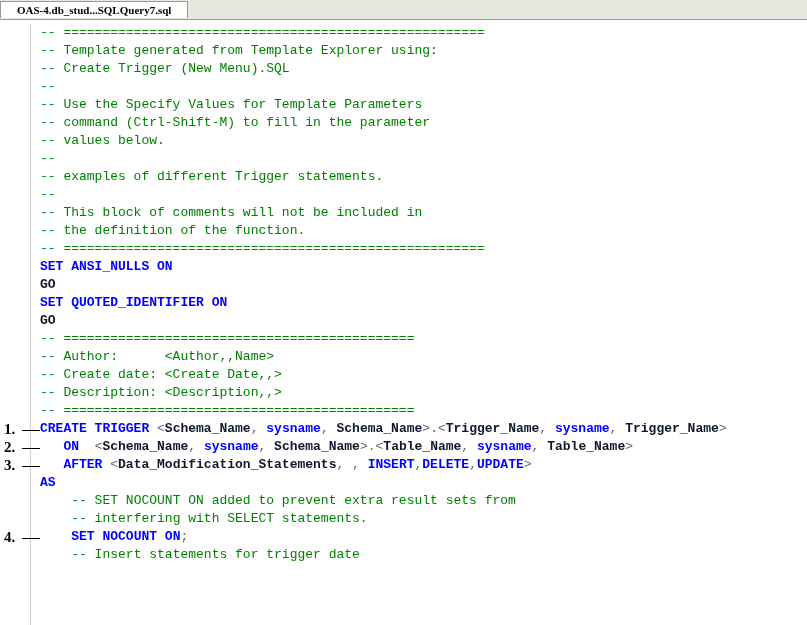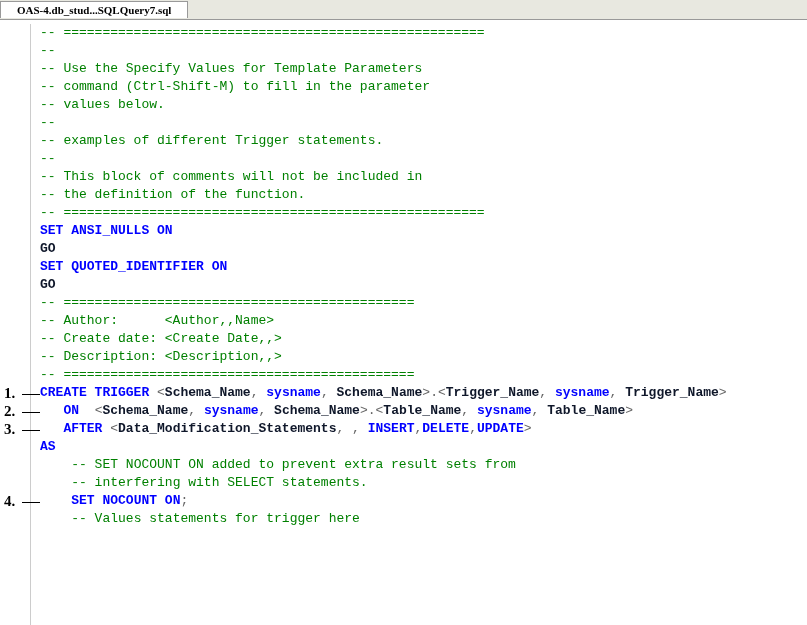--- a/index.html
+++ b/index.html
@@ -75,20 +75,22 @@
 <body>
 
 <div class="tab-bar">
   <div class="tab">OAS-4.db_stud...SQLQuery7.sql</div>
 </div>
 
 <div class="editor">
   <div class="vertical-bar"></div>
   <div id="code-lines">
       <div class="line"><span class="comment">-- ======================================================</span></div>
+      <div class="line"><span class="comment">-- Template generated from Template Explorer using:</span></div>
+      <div class="line"><span class="comment">-- Create Trigger (New Menu).SQL</span></div>
       <div class="line"><span class="comment">--</span></div>
       <div class="line"><span class="comment">-- Use the Specify Values for Template Parameters</span></div>
       <div class="line"><span class="comment">-- command (Ctrl-Shift-M) to fill in the parameter</span></div>
       <div class="line"><span class="comment">-- values below.</span></div>
       <div class="line"><span class="comment">--</span></div>
       <div class="line"><span class="comment">-- examples of different Trigger statements.</span></div>
       <div class="line"><span class="comment">--</span></div>
       <div class="line"><span class="comment">-- This block of comments will not be included in</span></div>
       <div class="line"><span class="comment">-- the definition of the function.</span></div>
       <div class="line"><span class="comment">-- ======================================================</span></div>
@@ -102,15 +104,15 @@
       <div class="line"><span class="comment">-- Description: &lt;Description,,&gt;</span></div>
       <div class="line"><span class="comment">-- =============================================</span></div>
       <div class="line"><span class="annotation">1.</span><span class="arrow-line" style="width: 18px; top: 10px;"></span><span class="keyword">CREATE TRIGGER </span><span class="gray">&lt;</span><span class="plain">Schema_Name</span><span class="gray">, </span><span class="keyword">sysname</span><span class="gray">, </span><span class="plain">Schema_Name</span><span class="gray">&gt;.&lt;</span><span class="plain">Trigger_Name</span><span class="gray">, </span><span class="keyword">sysname</span><span class="gray">, </span><span class="plain">Trigger_Name</span><span class="gray">&gt;</span></div>
       <div class="line"><span class="annotation">2.</span><span class="arrow-line" style="width: 18px; top: 10px;"></span><span class="plain">   </span><span class="keyword">ON</span><span class="plain">  </span><span class="gray">&lt;</span><span class="plain">Schema_Name</span><span class="gray">, </span><span class="keyword">sysname</span><span class="gray">, </span><span class="plain">Schema_Name</span><span class="gray">&gt;.&lt;</span><span class="plain">Table_Name</span><span class="gray">, </span><span class="keyword">sysname</span><span class="gray">, </span><span class="plain">Table_Name</span><span class="gray">&gt;</span></div>
       <div class="line"><span class="annotation">3.</span><span class="arrow-line" style="width: 18px; top: 10px;"></span><span class="plain">   </span><span class="keyword">AFTER </span><span class="gray">&lt;</span><span class="plain">Data_Modification_Statements</span><span class="gray">, , </span><span class="keyword">INSERT</span><span class="gray">,</span><span class="keyword">DELETE</span><span class="gray">,</span><span class="keyword">UPDATE</span><span class="gray">&gt;</span></div>
       <div class="line"><span class="keyword">AS</span></div>
       <div class="line"><span class="plain">    </span><span class="comment">-- SET NOCOUNT ON added to prevent extra result sets from</span></div>
       <div class="line"><span class="plain">    </span><span class="comment">-- interfering with SELECT statements.</span></div>
       <div class="line"><span class="annotation">4.</span><span class="arrow-line" style="width: 18px; top: 10px;"></span><span class="plain">    </span><span class="keyword">SET NOCOUNT ON</span><span class="gray">;</span></div>
       <div class="line"><span class="plain"></span></div>
-      <div class="line"><span class="plain">    </span><span class="comment">-- Values statements for trigger here</span></div>
+      <div class="line"><span class="plain">    </span><span class="comment">-- Insert statements for trigger date</span></div>
     </div>
 </div>
 
 </body></html>

